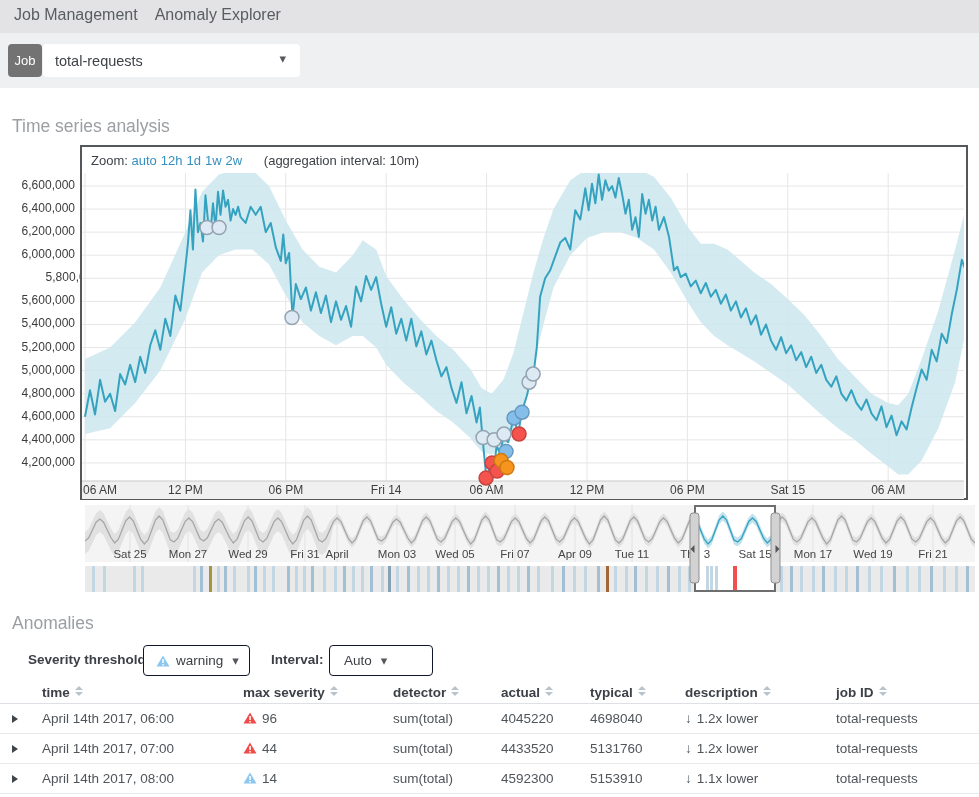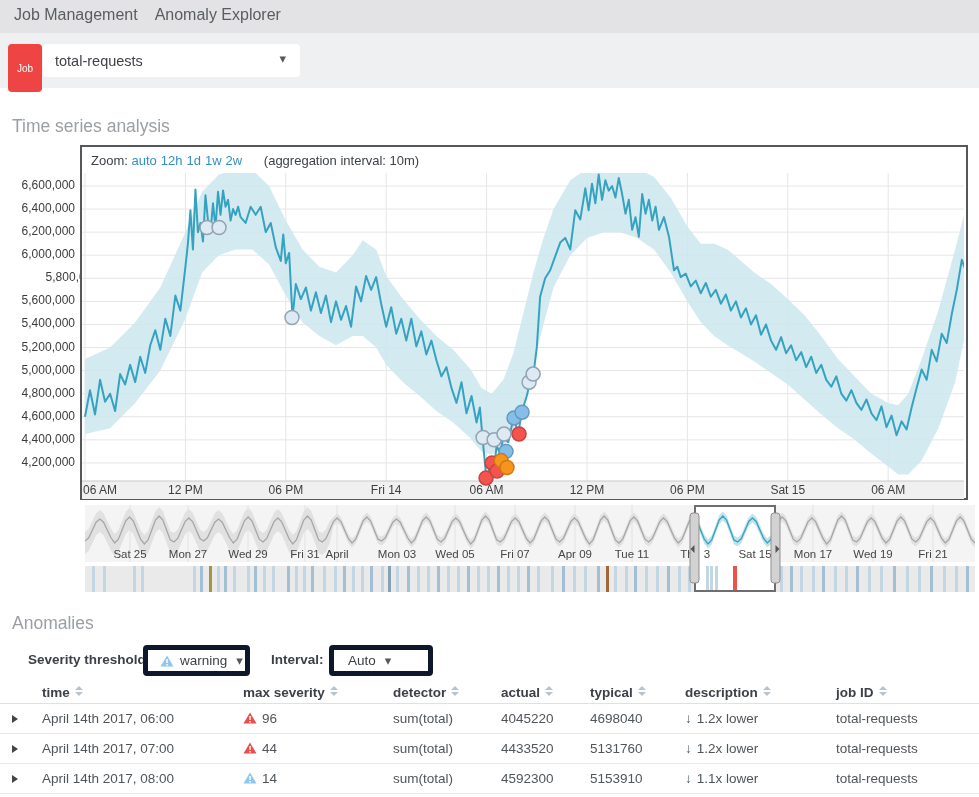--- a/index.html
+++ b/index.html
@@ -9,22 +9,22 @@
 
   
   .tabbar { position:absolute; left:0; top:0; width:979px; height:33px;
     background:#e3e3e5; display:flex; align-items:stretch; padding-left:13px; }
   .tab { font-size:16px; color:#595d60; display:flex; align-items:center;
     margin-right:15px; padding:0 1px; cursor:pointer; border-bottom:3px solid transparent; }
   .tab.active { color:#1f1f1f; border-bottom:3px solid #121212; }
 
   
   .jobrow { position:absolute; left:0; top:33px; width:979px; height:55px; background:#eef0f2; }
-  .job-badge { position:absolute; left:8px; top:11px; width:34px; height:48px;
-    background:#ef4444; border-radius:4px; color:#fff; font-size:10px;
+  .job-badge { position:absolute; left:8px; top:11px; width:34px; height:33px;
+    background:#737373; border-radius:4px; color:#fff; font-size:13px;
     display:flex; align-items:center; justify-content:center; }
   .job-select { position:absolute; left:43px; top:11px; width:257px; height:33px;
     background:#fff; border-radius:4px; font-size:14.5px; color:#3f4348;
     display:flex; align-items:center; padding-left:12px; cursor:pointer; }
   .job-select .caret { position:absolute; right:14px; top:7px; }
   .caret { color:#55585c; font-size:13px; }
 
   .section-h { position:absolute; left:12px; font-size:17.5px; color:#9b9fa3; }
 
   
@@ -32,21 +32,21 @@
     border:2px solid #54585b; background:#fff; }
   #zoomrow { position:absolute; left:0; top:0; width:100%; height:26px;
     font-size:13px; color:#3e4247; padding:6px 0 0 9px; }
   #zoomrow .zl { color:#3590c1; margin-right:4px; cursor:pointer; text-decoration:none; }
   #zoomrow .agg { margin-left:14px; color:#3e4247; }
   .ylabel { position:absolute; left:0; width:75px; text-align:right;
     font-size:12px; color:#3c3c3c; }
 
   
   .ctrl-label { position:absolute; font-size:13.5px; font-weight:bold; color:#3d4147; }
-  .dropdown { position:absolute; height:31px; background:#fff; border:5px solid #0f172a;
+  .dropdown { position:absolute; height:31px; background:#fff; border:1px solid #0f172a;
     border-radius:4px; font-size:13.5px; color:#3d4147; display:flex;
     align-items:center; cursor:pointer; }
   .dropdown .caret { margin-left:9px; }
 
   
   #anom-table { position:absolute; left:0; top:682px; width:979px; font-size:13.5px; }
   .trow { display:flex; align-items:center; padding-left:12px; }
   .thead { height:22px; font-weight:bold; color:#3d4147; border-bottom:1px solid #dde1e5; }
   .tbody-row { height:30px; color:#50555a; border-bottom:1px solid #e8ebee; }
   .c0 { width:30px; } .c1 { width:201px; } .c2 { width:150px; } .c3 { width:108px; }

